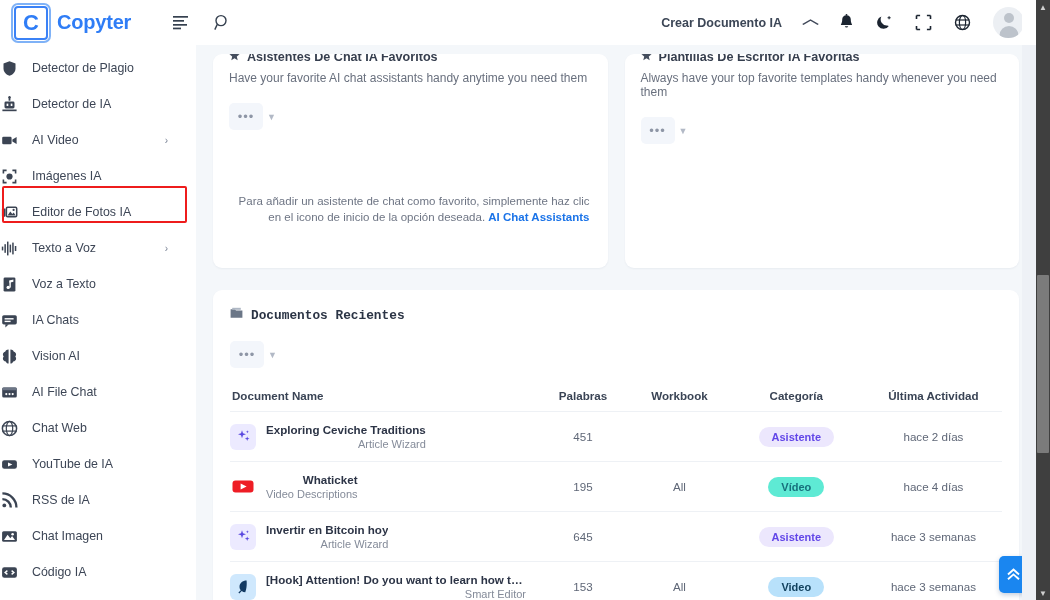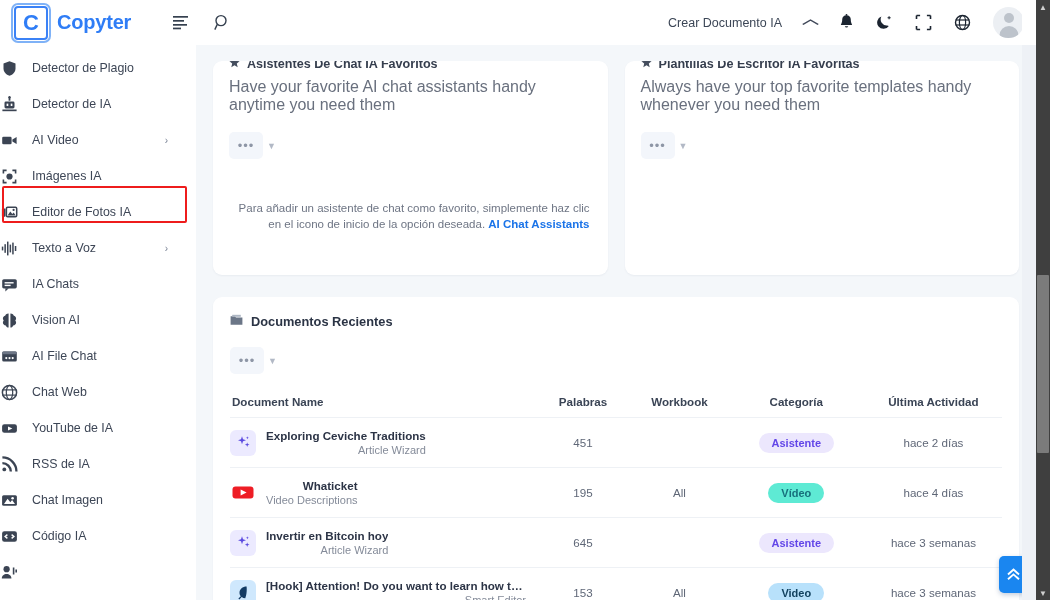--- a/index.html
+++ b/index.html
@@ -54,20 +54,21 @@
   .hdr-icon {
     color: #35404f;
     display: flex; align-items: center; justify-content: center;
     cursor: pointer;
   }
   .hdr-right {
     position: absolute; right: 12px; top: 0;
     height: 45px;
     display: flex; align-items: center;
     gap: 22px;
+    font-weight: bold;
   }
   .create-doc {
     font-size: 12.5px;
     color: #3c4656;
     white-space: nowrap;
   }
   .chev-up {
     font-size: 11px; color: #41495a;
     transform: scaleX(1.4);
   }
@@ -154,21 +155,21 @@
     position: absolute;
     top: 45px; left: 196px;
     width: 840px; height: 555px;
     background: #f4f7fa;
     overflow: hidden;
   }
   .cards-row {
     display: flex;
     gap: 17px;
     padding: 0 17px;
-    margin-top: 16px;
+    margin-top: 9px;
   }
   .fav-card {
     flex: 1 1 0;
     background: #ffffff;
     border-radius: 9px;
     height: 214px;
     position: relative;
     overflow: hidden;
     box-shadow: 0 1px 2px rgba(20,40,80,0.05);
     padding: 0 16px;
@@ -178,21 +179,21 @@
     font-weight: bold;
     color: #2b3445;
     margin-top: -6px;
     padding-top: 4px;
     display: flex; align-items: center; gap: 7px;
     opacity: 0.95;
     height: 14px;
     overflow: hidden;
   }
   .fav-sub {
-    font-size: 16px;
+    font-size: 12px;
     color: #69707e;
     margin-top: 9px;
   }
   .dots-btn {
     margin-top: 18px;
     display: inline-flex; align-items: center; gap: 4px;
   }
   .dots-pill {
     width: 34px; height: 27px;
     background: #f3f6fb;
@@ -221,21 +222,21 @@
   .docs-card {
     margin: 22px 17px 0 17px;
     background: #ffffff;
     border-radius: 9px;
     min-height: 320px;
     padding: 17px 17px 0 17px;
     box-shadow: 0 1px 2px rgba(20,40,80,0.05);
   }
   .docs-title {
     display: flex; align-items: center; gap: 8px;
-    font-size: 12.8px; font-weight: bold; color: #2b3445;
+    font-size: 12.8px; font-weight: bold; color: #2b3445; font-family: Liberation Mono, monospace;
   }
   .tbl {
     width: 100%;
     border-collapse: collapse;
     margin-top: 14px;
     table-layout: fixed;
   }
   .tbl th {
     font-size: 11.6px;
     font-weight: bold;
@@ -464,20 +465,31 @@
               <rect x="0.8" y="6.6" width="1.5" height="3.8" fill="#3b4453"></rect>
               <rect x="3.4" y="4.2" width="1.5" height="8.6" fill="#3b4453"></rect>
               <rect x="6.0" y="1.6" width="1.5" height="13.8" fill="#3b4453"></rect>
               <rect x="8.6" y="4.6" width="1.5" height="7.8" fill="#3b4453"></rect>
               <rect x="11.2" y="2.6" width="1.5" height="11.8" fill="#3b4453"></rect>
               <rect x="13.8" y="6.0" width="1.5" height="5.0" fill="#3b4453"></rect>
             </svg>
           </span>
           <span class="s-label">Texto a Voz</span>
           <span class="s-chev">›</span>
+        </div>
+        <div class="side-item">
+          <span class="s-icon">
+            <svg width="17" height="17" viewBox="0 0 17 17">
+              <rect x="2.6" y="1.4" width="11.8" height="14.2" rx="1.4" fill="#3b4453"></rect>
+              <circle cx="7.2" cy="11.4" r="1.7" fill="#fff"></circle>
+              <rect x="8.4" y="4.6" width="1.4" height="7" fill="#fff"></rect>
+              <path d="M8.4 4.6 12.4 3.5v2.2L8.4 6.8z" fill="#fff"></path>
+            </svg>
+          </span>
+          <span class="s-label">Voz a Texto</span>
         </div>
         <div class="side-item">
           <span class="s-icon">
             <svg width="17" height="17" viewBox="0 0 17 17">
               <rect x="1.2" y="3.2" width="14.6" height="9.2" rx="1.6" fill="#3b4453"></rect>
               <polygon points="4.4,12.2 4.4,15.6 7.8,12.2" fill="#3b4453"></polygon>
               <rect x="3.6" y="6.1" width="9" height="1.4" fill="#fff"></rect>
               <rect x="3.6" y="8.7" width="6" height="1.4" fill="#fff"></rect>
             </svg>
           </span>

